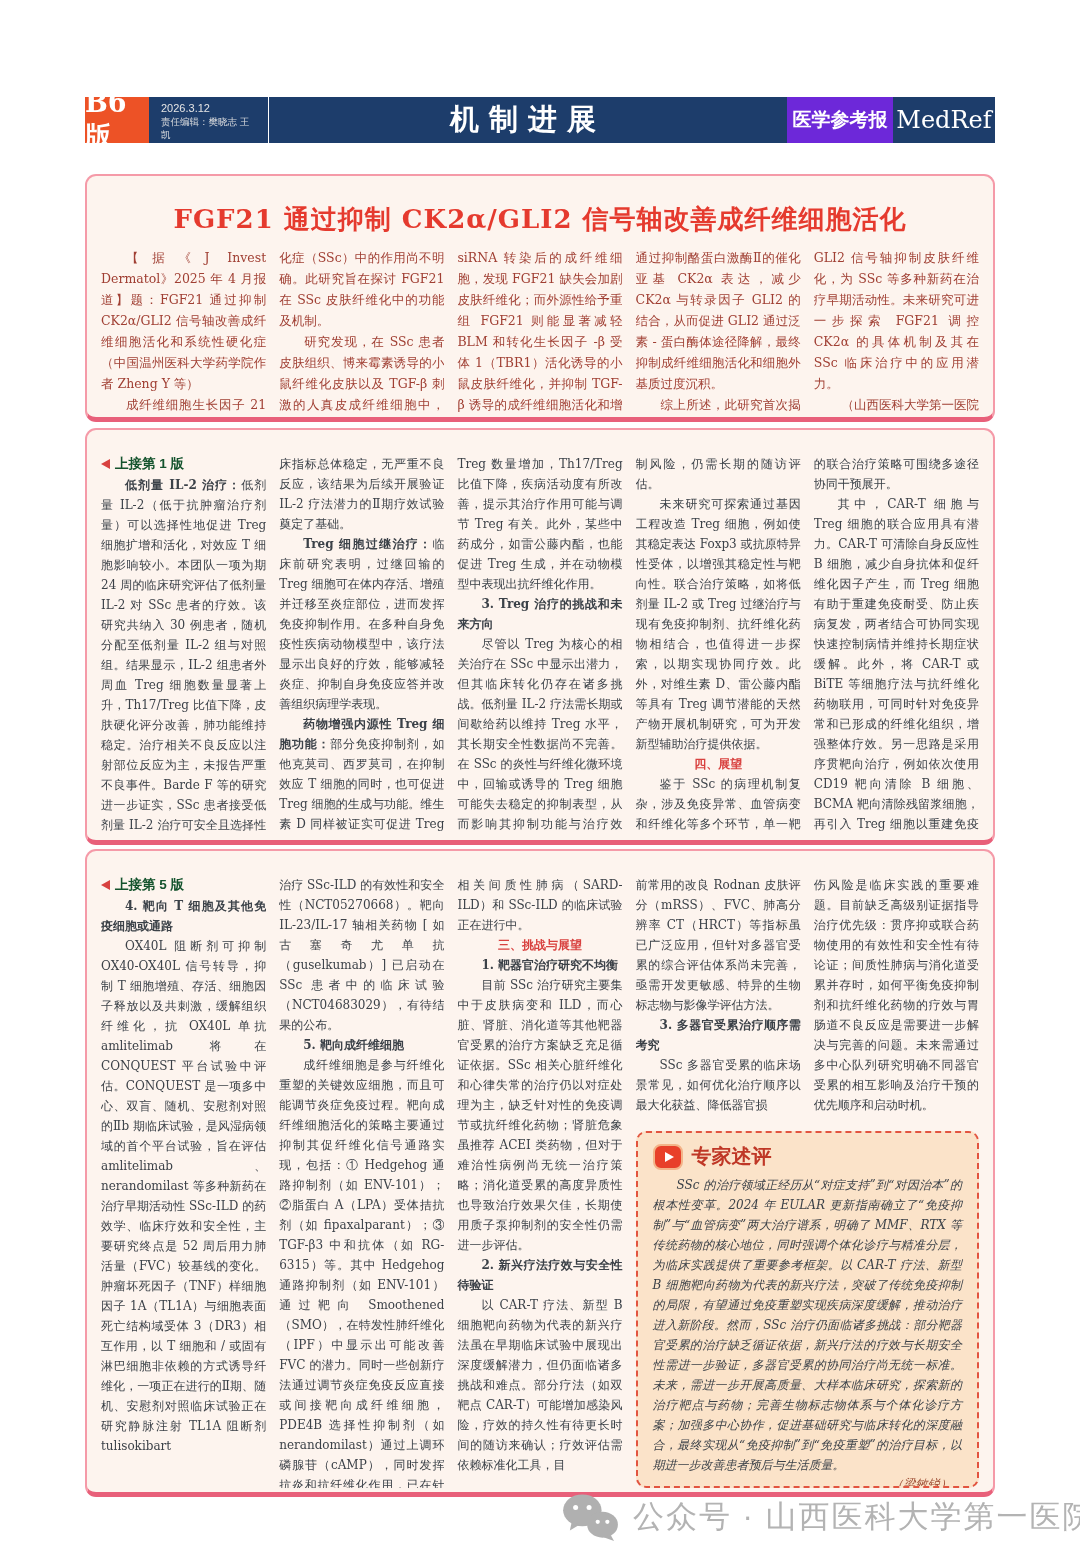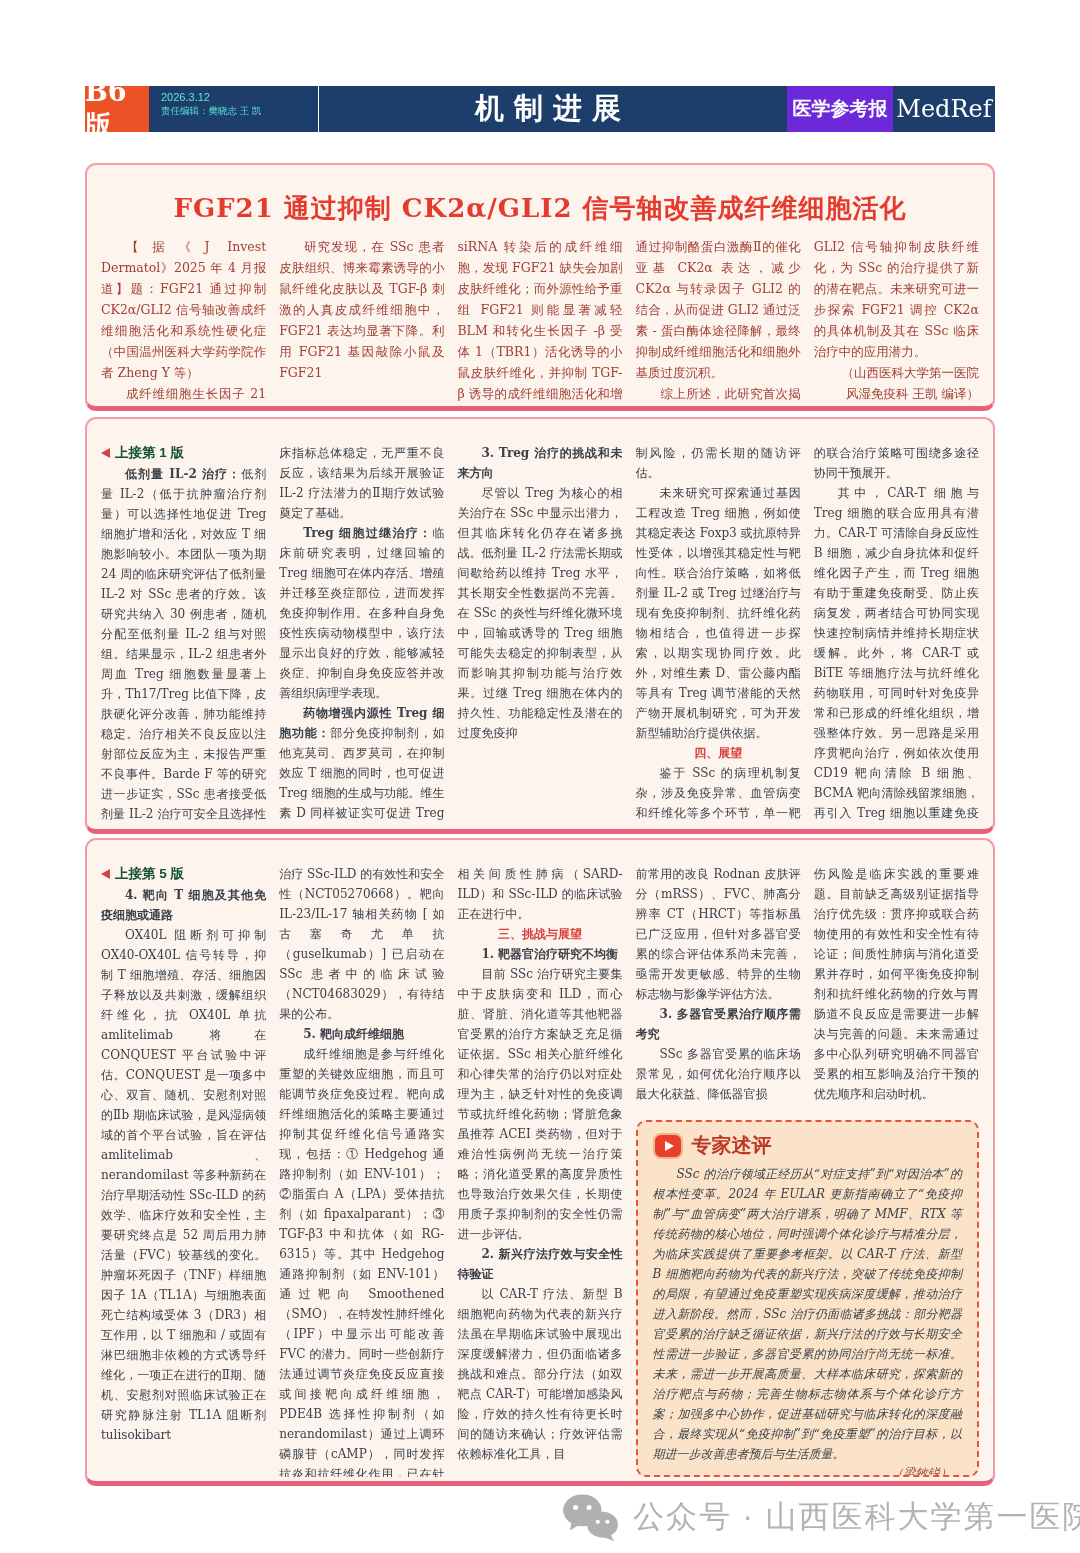--- a/index.html
+++ b/index.html
@@ -1,26 +1,26 @@
 <!DOCTYPE html>
 <html><head>
 <meta charset="utf-8">
 <style>
   html,body{margin:0;padding:0;}
   body{
     width:1080px;height:1553px;background:#ffffff;position:relative;overflow:hidden;
     font-family:"DejaVu Serif", serif;
   }
-  .frame{position:absolute;left:85px;top:86px;width:910px;}
+  .frame{position:absolute;left:85px;top:97px;width:910px;}
 
   
   .header{display:flex;height:46px;width:100%;}
   .hdr-b6{background:#ed5226;color:#fff;width:64px;display:flex;align-items:center;justify-content:center;
     font-size:27px;font-weight:bold;font-family:"DejaVu Serif",serif;}
-  .hdr-meta{background:#1d3d6b;color:#5eead4;width:170px;padding:5px 10px 0 12px;box-sizing:border-box;
+  .hdr-meta{background:#1d3d6b;color:#e5e5e5;width:120px;padding:5px 10px 0 12px;box-sizing:border-box;
     font-family:"Liberation Sans",sans-serif;border-right:1px solid #ffffff;}
   .hdr-date{font-size:11px;line-height:13px;}
   .hdr-editor{font-size:9.5px;line-height:13px;opacity:.92;}
   .hdr-title{background:#1d3d6b;color:#fff;flex:1;display:flex;align-items:center;justify-content:center;
     font-size:29px;font-weight:bold;letter-spacing:10px;font-family:"Liberation Sans",sans-serif;}
   .hdr-brandcn{background:#6d28d9;color:#fff;width:106px;display:flex;align-items:center;justify-content:center;
     font-size:19px;font-weight:bold;font-family:"Liberation Sans",sans-serif;}
   .hdr-branden{background:#1d3d6b;color:#fff;width:102px;display:flex;align-items:center;justify-content:center;
     font-size:24px;font-family:"DejaVu Serif",serif;}
 
@@ -86,31 +86,32 @@
   </div>
 
   <div class="artbox box1 a1text">
     <div class="a1-title">FGF21 通过抑制 CK2α/GLI2 信号轴改善成纤维细胞活化</div>
     <div class="grid5">
       <div class="col">
           <p class="para body">【据《J Invest Dermatol》2025 年 4 月报道】题：FGF21 通过抑制 CK2α/GLI2 信号轴改善成纤维细胞活化和系统性硬化症（中国温州医科大学药学院作者 Zheng Y 等）</p>
           <p class="para body">成纤维细胞生长因子 21（FGF21）是一种内分泌型代谢调节因子，但其在系统性硬</p>
         </div>
       <div class="col">
+          <p class="para body noindent">化症（SSc）中的作用尚不明确。此研究旨在探讨 FGF21 在 SSc 皮肤纤维化中的功能及机制。</p>
           <p class="para body">研究发现，在 SSc 患者皮肤组织、博来霉素诱导的小鼠纤维化皮肤以及 TGF-β 刺激的人真皮成纤维细胞中，FGF21 表达均显著下降。利用 FGF21 基因敲除小鼠及 FGF21</p>
         </div>
       <div class="col">
           <p class="para body noindent">siRNA 转染后的成纤维细胞，发现 FGF21 缺失会加剧皮肤纤维化；而外源性给予重组 FGF21 则能显著减轻 BLM 和转化生长因子 -β 受体 1（TBR1）活化诱导的小鼠皮肤纤维化，并抑制 TGF-β 诱导的成纤维细胞活化和增殖。</p>
         </div>
       <div class="col">
           <p class="para body noindent">通过抑制酪蛋白激酶Ⅱ的催化亚基 CK2α 表达，减少 CK2α 与转录因子 GLI2 的结合，从而促进 GLI2 通过泛素 - 蛋白酶体途径降解，最终抑制成纤维细胞活化和细胞外基质过度沉积。</p>
           <p class="para body">综上所述，此研究首次揭示 FGF21 通过调控 CK2α/</p>
         </div>
       <div class="col">
-          <p class="para body noindent">GLI2 信号轴抑制皮肤纤维化，为 SSc 的治疗提供了新的潜在靶点。未来研究可进一步探索 FGF21 调控 CK2α 的具体机制及其在 SSc 临床治疗中的应用潜力。</p>
+          <p class="para body noindent">GLI2 信号轴抑制皮肤纤维化，为 SSc 等多种新药在治疗早期活动性。未来研究可进一步探索 FGF21 调控 CK2α 的具体机制及其在 SSc 临床治疗中的应用潜力。</p>
           <p class="para byline">（山西医科大学第一医院</p>
           <p class="para byline">风湿免疫科 王凯 编译）</p>
         </div>
     </div>
   </div>
 
   <div class="artbox box2 a2text">
     <div class="grid5">
       <div class="col">
         <div class="cont-head">
@@ -120,20 +121,21 @@
         <div>
             <p class="para body"><b>低剂量 IL-2 治疗：</b>低剂量 IL-2（低于抗肿瘤治疗剂量）可以选择性地促进 Treg 细胞扩增和活化，对效应 T 细胞影响较小。本团队一项为期 24 周的临床研究评估了低剂量 IL-2 对 SSc 患者的疗效。该研究共纳入 30 例患者，随机分配至低剂量 IL-2 组与对照组。结果显示，IL-2 组患者外周血 Treg 细胞数量显著上升，Th17/Treg 比值下降，皮肤硬化评分改善，肺功能维持稳定。治疗相关不良反应以注射部位反应为主，未报告严重不良事件。Barde F 等的研究进一步证实，SSc 患者接受低剂量 IL-2 治疗可安全且选择性地扩增循环 Treg 细胞，同时不激活效应 T 细胞等促炎性免疫细胞。治疗期间患者临</p>
           </div>
       </div>
       <div class="col">
           <p class="para body noindent">床指标总体稳定，无严重不良反应，该结果为后续开展验证 IL-2 疗法潜力的Ⅱ期疗效试验奠定了基础。</p>
           <p class="para body"><b>Treg 细胞过继治疗：</b>临床前研究表明，过继回输的 Treg 细胞可在体内存活、增殖并迁移至炎症部位，进而发挥免疫抑制作用。在多种自身免疫性疾病动物模型中，该疗法显示出良好的疗效，能够减轻炎症、抑制自身免疫应答并改善组织病理学表现。</p>
           <p class="para body"><b>药物增强内源性 Treg 细胞功能：</b>部分免疫抑制剂，如他克莫司、西罗莫司，在抑制效应 T 细胞的同时，也可促进 Treg 细胞的生成与功能。维生素 D 同样被证实可促进 Treg 细胞分化并增强其抑制功能。SSc 患者补充维生素 D 后，外周血</p>
         </div>
       <div class="col">
+          <p class="para body noindent">Treg 数量增加，Th17/Treg 比值下降，疾病活动度有所改善，提示其治疗作用可能与调节 Treg 有关。此外，某些中药成分，如雷公藤内酯，也能促进 Treg 生成，并在动物模型中表现出抗纤维化作用。</p>
           <p class="para head">3. Treg 治疗的挑战和未来方向</p>
           <p class="para body">尽管以 Treg 为核心的相关治疗在 SSc 中显示出潜力，但其临床转化仍存在诸多挑战。低剂量 IL-2 疗法需长期或间歇给药以维持 Treg 水平，其长期安全性数据尚不完善。在 SSc 的炎性与纤维化微环境中，回输或诱导的 Treg 细胞可能失去稳定的抑制表型，从而影响其抑制功能与治疗效果。过继 Treg 细胞在体内的持久性、功能稳定性及潜在的过度免疫抑</p>
         </div>
       <div class="col">
           <p class="para body noindent">制风险，仍需长期的随访评估。</p>
           <p class="para body">未来研究可探索通过基因工程改造 Treg 细胞，例如使其稳定表达 Foxp3 或抗原特异性受体，以增强其稳定性与靶向性。联合治疗策略，如将低剂量 IL-2 或 Treg 过继治疗与现有免疫抑制剂、抗纤维化药物相结合，也值得进一步探索，以期实现协同疗效。此外，对维生素 D、雷公藤内酯等具有 Treg 调节潜能的天然产物开展机制研究，可为开发新型辅助治疗提供依据。</p>
           <p class="para redhead">四、展望</p>
           <p class="para body">鉴于 SSc 的病理机制复杂，涉及免疫异常、血管病变和纤维化等多个环节，单一靶点治疗难以实现达标治疗。联合治疗策略可能是未来的发展方向。基于上述分析，针对 SSc</p>
         </div>
       <div class="col">

